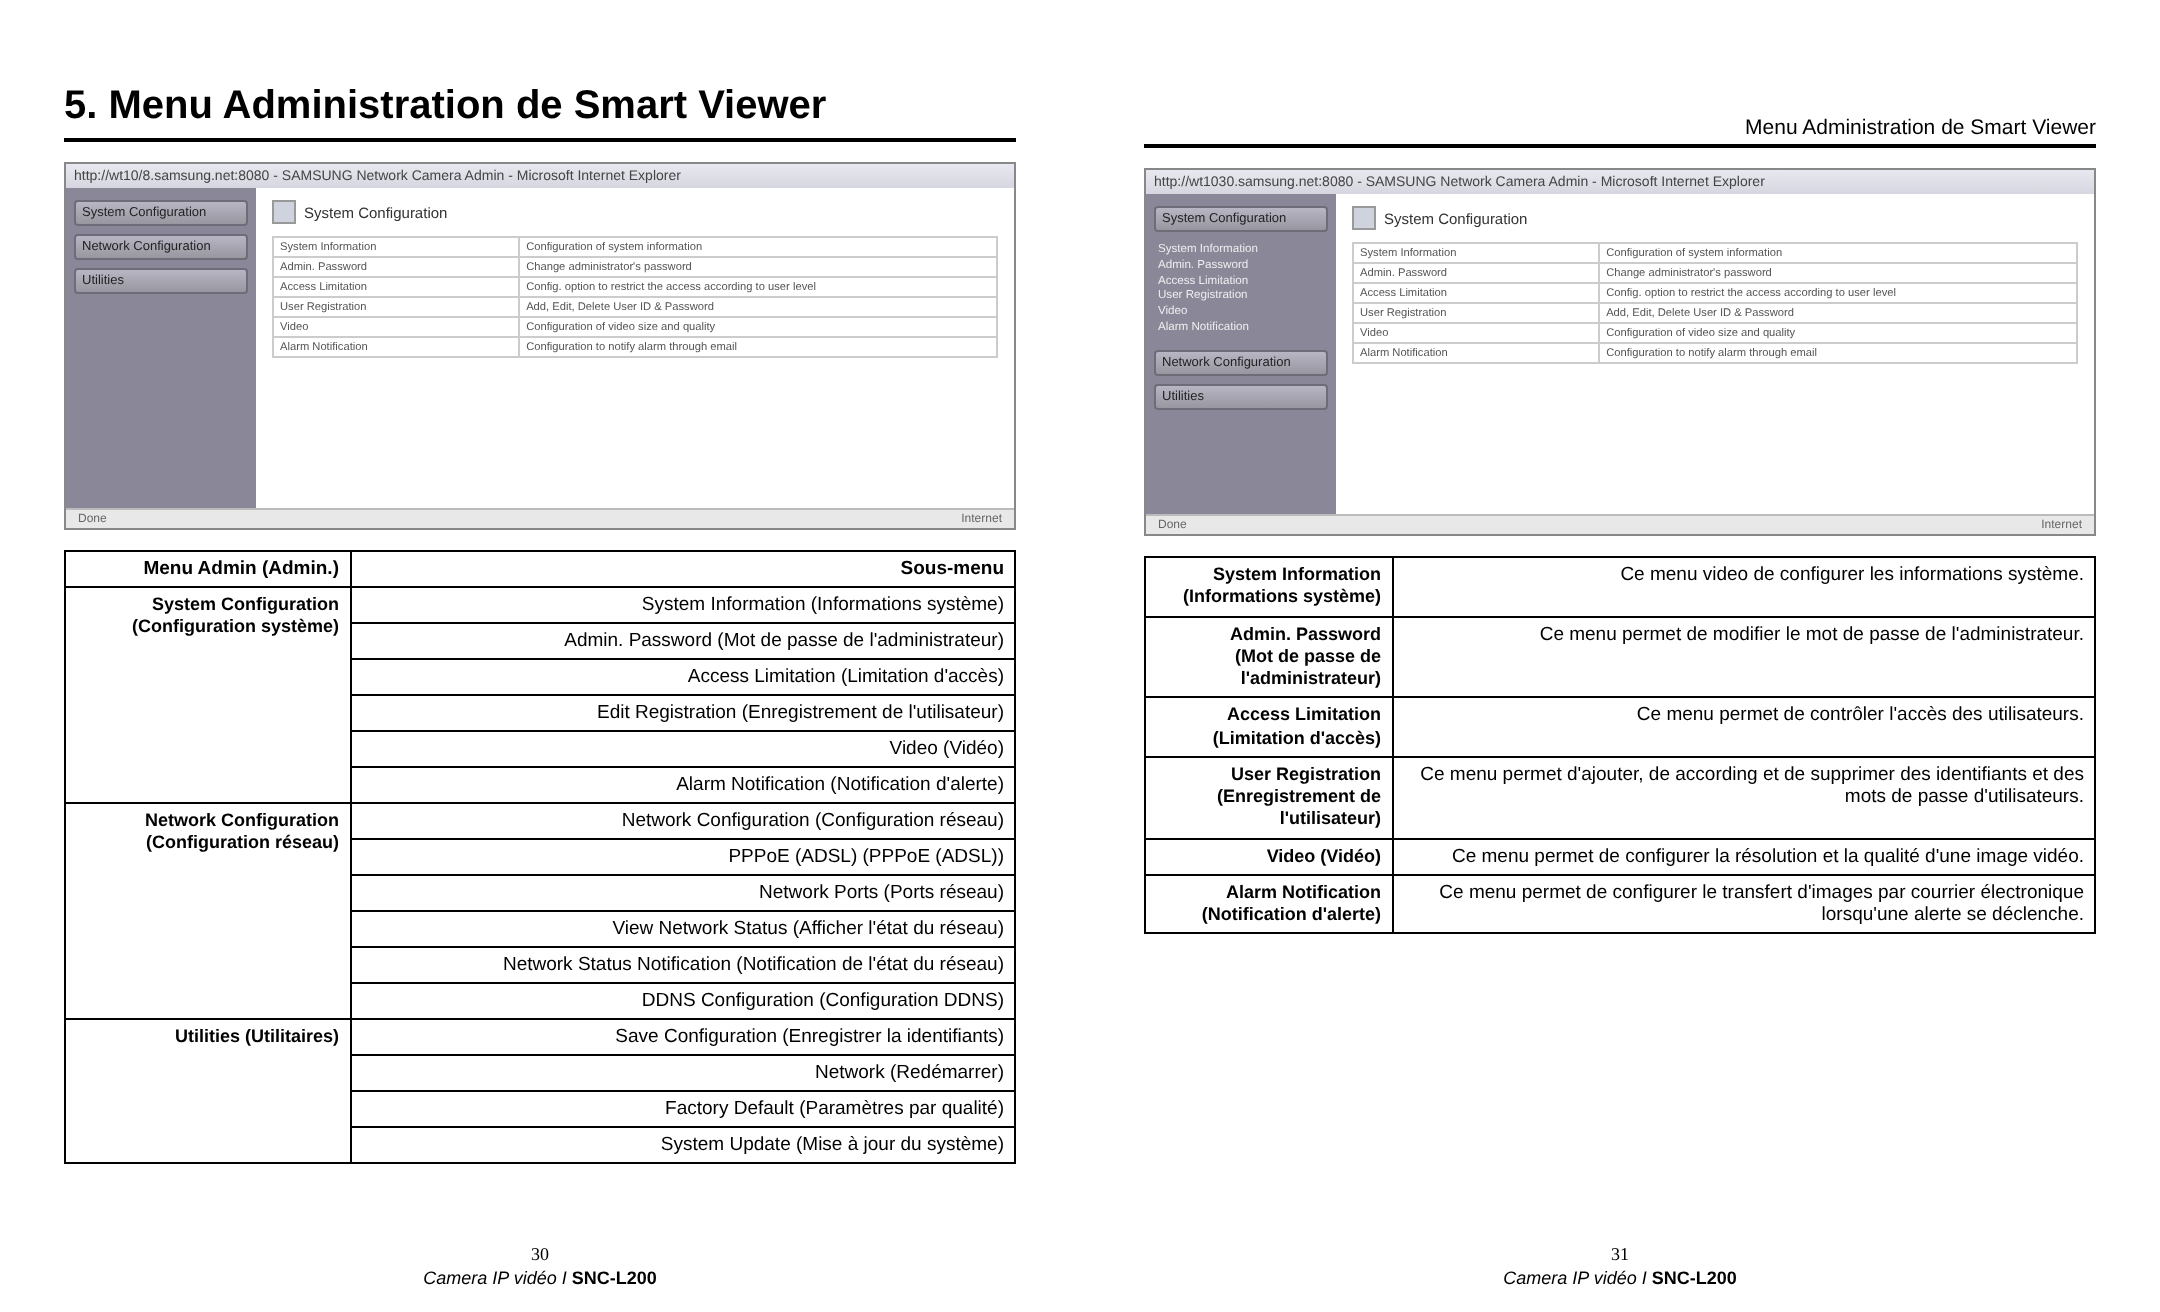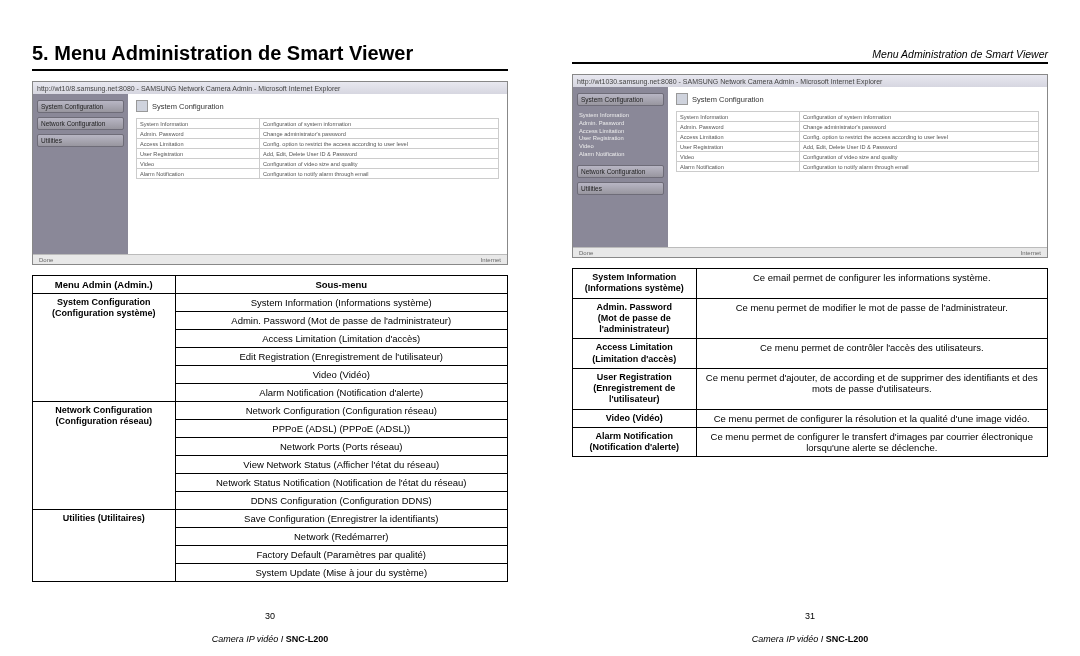--- a/index.html
+++ b/index.html
@@ -28,22 +28,21 @@
     margin: 2px 0 10px 0;
   }
   .left-title {
     font-size: 20px;
     font-weight: bold;
     margin: 16px 0 4px 0;
   }
   .right-header {
     text-align: right;
     font-size: 10.5px;
-    font-style: italic;
-    margin-top: 22px;
+    margin-top: 32px;
   }
   .section-title {
     font-size: 16px;
     font-weight: bold;
     margin: 10px 0 8px 0;
   }
   
   .shot {
     width: 100%;
     border: 1px solid #888;
@@ -125,41 +124,41 @@
   }
   
   table.doc {
     width: 100%;
     border-collapse: collapse;
     font-size: 9.5px;
   }
   table.doc th, table.doc td {
     border: 1px solid #000;
     padding: 3px 5px;
-    text-align: center;
+    text-align: right;
     vertical-align: top;
   }
   table.doc th {
     font-weight: bold;
     background: #fff;
   }
   .rowhead {
     font-weight: bold;
     font-size: 9px;
     line-height: 1.25;
   }
   .footer {
     position: absolute;
     bottom: 12px;
     left: 0; right: 0;
     text-align: center;
     font-size: 9px;
     font-style: italic;
   }
-  .footer .pn { display:block; font-style: normal; margin-bottom:13px; }
+  .footer .pn { display:block; font-style: normal; margin-bottom:2px;font-family:Liberation Serif, serif; }
   .footer strong { font-style: normal; }
 </style>
 </head>
 <body>
 
 <div class="spread">
 
   <div class="page page-left">
     <h1 class="left-title">5. Menu Administration de Smart Viewer</h1>
     <div class="rule-top"></div>
@@ -337,21 +336,21 @@
       <div class="shot-status">
         <span>Done</span>
         <span>Internet</span>
       </div>
     </div>
 
     <table class="doc">
       <tbody>
           <tr>
             <td class="rowhead" style="width:26%">System Information<br>(Informations système)</td>
-            <td>Ce email permet de configurer les informations système.</td>
+            <td>Ce menu video de configurer les informations système.</td>
           </tr>
       <tr>
             <td class="rowhead">Admin. Password<br>(Mot de passe de<br>l'administrateur)</td>
             <td>Ce menu permet de modifier le mot de passe de l'administrateur.</td>
           </tr>
       <tr>
             <td class="rowhead">Access Limitation<br>(Limitation d'accès)</td>
             <td>Ce menu permet de contrôler l'accès des utilisateurs.</td>
           </tr>
       <tr>

